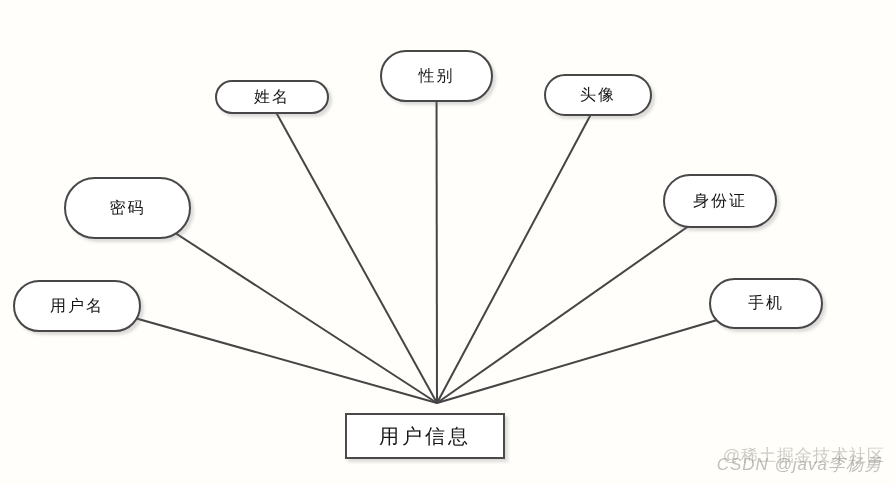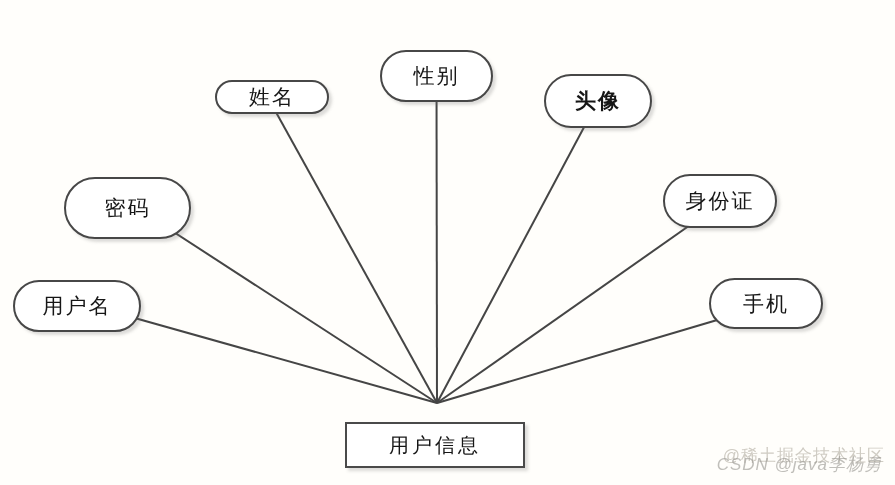--- a/index.html
+++ b/index.html
@@ -26,21 +26,21 @@
   }
   .attr-node {
     position: absolute;
     box-sizing: border-box;
     background: #ffffff;
     border: 2px solid #474747;
     border-radius: 40px;
     display: flex;
     align-items: center;
     justify-content: center;
-    font-size: 21px;
+    font-size: 16px;
     color: #161616;
     letter-spacing: 2px;
     box-shadow: 3px 3px 3px rgba(120,120,120,0.25);
   }
   .entity-box {
     position: absolute;
     box-sizing: border-box;
     background: #ffffff;
     border: 2px solid #4a4a4a;
     display: flex;
@@ -90,30 +90,30 @@
       </div>
       <div class="attr-node" style="left: 64px; top: 177px; width: 127px; height: 62px;">
         <span>密码</span>
       </div>
       <div class="attr-node" style="left: 215px; top: 80px; width: 114px; height: 34px;">
         <span>姓名</span>
       </div>
       <div class="attr-node" style="left: 380px; top: 50px; width: 113px; height: 52px;">
         <span>性别</span>
       </div>
-      <div class="attr-node" style="left: 544px; top: 74px; width: 108px; height: 54px; font-weight: bold;">
+      <div class="attr-node" style="left: 544px; top: 74px; width: 108px; height: 42px;">
         <span>头像</span>
       </div>
       <div class="attr-node" style="left: 663px; top: 174px; width: 114px; height: 54px;">
         <span>身份证</span>
       </div>
       <div class="attr-node" style="left: 709px; top: 278px; width: 114px; height: 51px;">
         <span>手机</span>
       </div>
     </div>
 
-  <div class="entity-box" id="entity-box" style="left: 345px; top: 422px; width: 180px; height: 46px;">
+  <div class="entity-box" id="entity-box" style="left: 345px; top: 413px; width: 160px; height: 46px;">
     <span>用户信息</span>
   </div>
 
   <div class="watermark wm-juejin">@稀土掘金技术社区</div>
   <div class="watermark wm-csdn">CSDN @java李杨勇</div>
 </div>
 
 </body></html>

